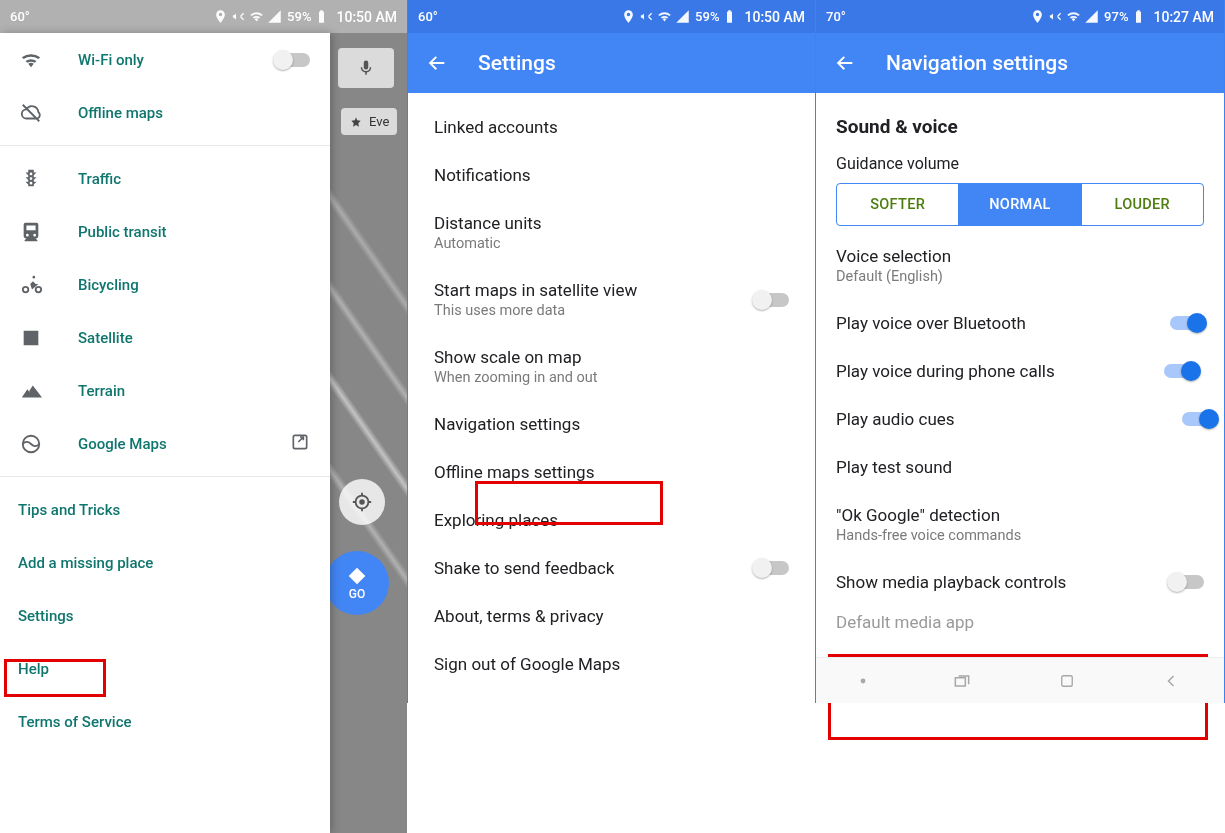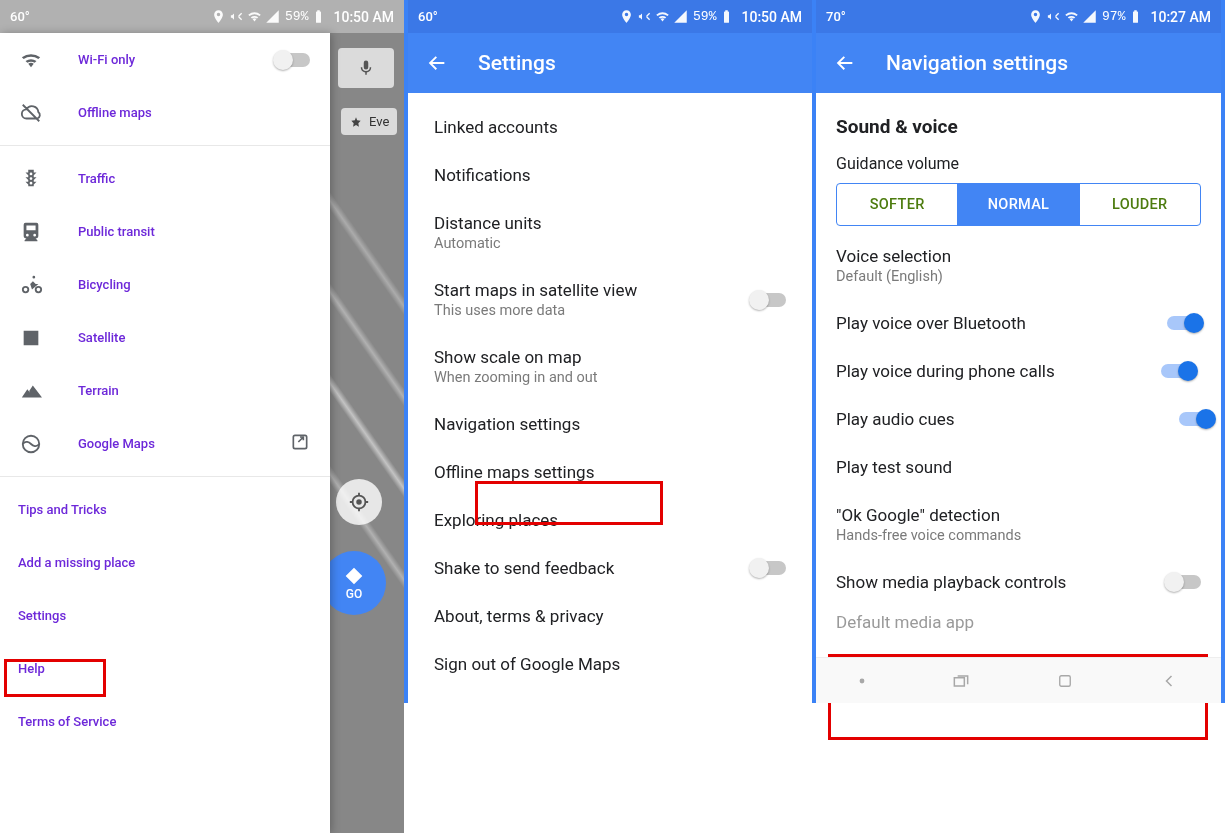--- a/index.html
+++ b/index.html
@@ -1,41 +1,41 @@
 <!DOCTYPE html>
 <html><head>
 <meta charset="utf-8">
 <style>
   * { margin:0; padding:0; box-sizing:border-box; font-family: Roboto, -apple-system, Helvetica, Arial, sans-serif; }
   body { background:#fff; width:1225px; height:833px; overflow:hidden; }
   .row { display:flex; }
-  .phone { position:relative; height:703px; border-right:4px solid #3b82f6; flex:0 0 auto; background:#fff; }
+  .phone { position:relative; height:703px; border-right:1px solid #3b82f6; flex:0 0 auto; background:#fff; }
   .statusbar { height:33px; display:flex; align-items:center; padding:0 10px; color:#fff; font-size:13px; font-weight:500; }
   .status-left { flex:0 0 auto; font-size:13px; }
   .status-right { margin-left:auto; display:flex; align-items:center; gap:3px; }
   .status-right svg, .status-right .ico { width:15px; height:15px; opacity:.95; }
-  .bat { font-size:13px; margin-left:2px;font-family:Liberation Mono, monospace; }
+  .bat { font-size:13px; margin-left:2px; }
   .time { font-size:14px; margin-left:4px; }
 
   
   .p1 { width:408px; }
   .p1 .statusbar { background:#b1b1b1; }
   .map-strip { position:absolute; top:33px; right:0; width:78px; height:800px; background:#878787; }
   .map-strip::before{
     content:""; position:absolute; inset:0;
     background:
       linear-gradient(55deg, transparent 49%, rgba(255,255,255,.5) 50%, transparent 51%),
       linear-gradient(55deg, transparent 39%, rgba(255,255,255,.35) 40%, transparent 41%),
       linear-gradient(55deg, transparent 59%, rgba(255,255,255,.35) 60%, transparent 61%),
       linear-gradient(55deg, transparent 69%, rgba(255,255,255,.3) 70%, transparent 71%);
   }
   .drawer { position:absolute; top:33px; left:0; width:330px; height:800px; background:#fff; box-shadow:2px 0 8px rgba(0,0,0,.25); overflow:hidden; }
   .drawer-item { display:flex; align-items:center; height:53px; padding:0 20px; }
   .drawer-item .iconcol { width:58px; display:flex; align-items:center; }
-  .drawer-item .label { font-size:13px; color:#6d28d9; font-weight:500; }
+  .drawer-item .label { font-size:15px; color:#0f766e; font-weight:500; }
   .drawer-sep { height:1px; background:#e8e8e8; margin:6px 0; }
   .toggle { margin-left:auto; width:34px; height:14px; background:#c7c7c7; border-radius:8px; position:relative; }
   .toggle::after{ content:""; position:absolute; width:20px; height:20px; border-radius:50%; background:#f1f1f1; box-shadow:0 1px 2px rgba(0,0,0,.3); left:-3px; top:-3px; }
   .open-icon { margin-left:auto; }
 
   .mic-search { position:absolute; top:48px; left:338px; width:56px; height:40px; background:rgba(255,255,255,.7); border-radius:4px; display:flex; align-items:center; justify-content:center; }
   .chip { position:absolute; top:108px; left:341px; background:rgba(255,255,255,.7); border-radius:4px; padding:6px 8px; font-size:13px; color:#333; display:flex; align-items:center; gap:6px; }
   .fab-loc { position:absolute; right:22px; bottom:178px; width:46px; height:46px; border-radius:50%; background:rgba(255,255,255,.8); display:flex; align-items:center; justify-content:center; }
   .go-fab { position:absolute; right:18px; bottom:88px; width:64px; height:64px; border-radius:50%; background:#4285f4; display:flex; flex-direction:column; align-items:center; justify-content:center; color:#fff; font-size:12px; font-weight:500; }
   .go-fab svg { margin-bottom:1px; }

